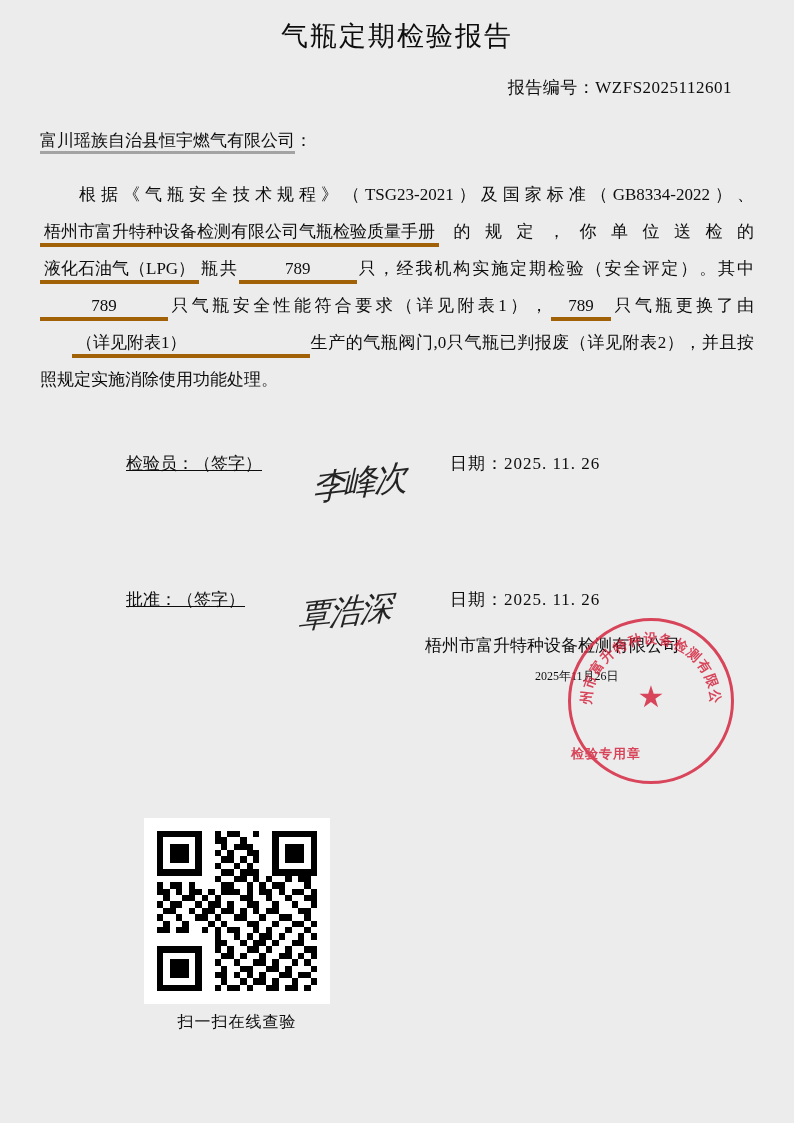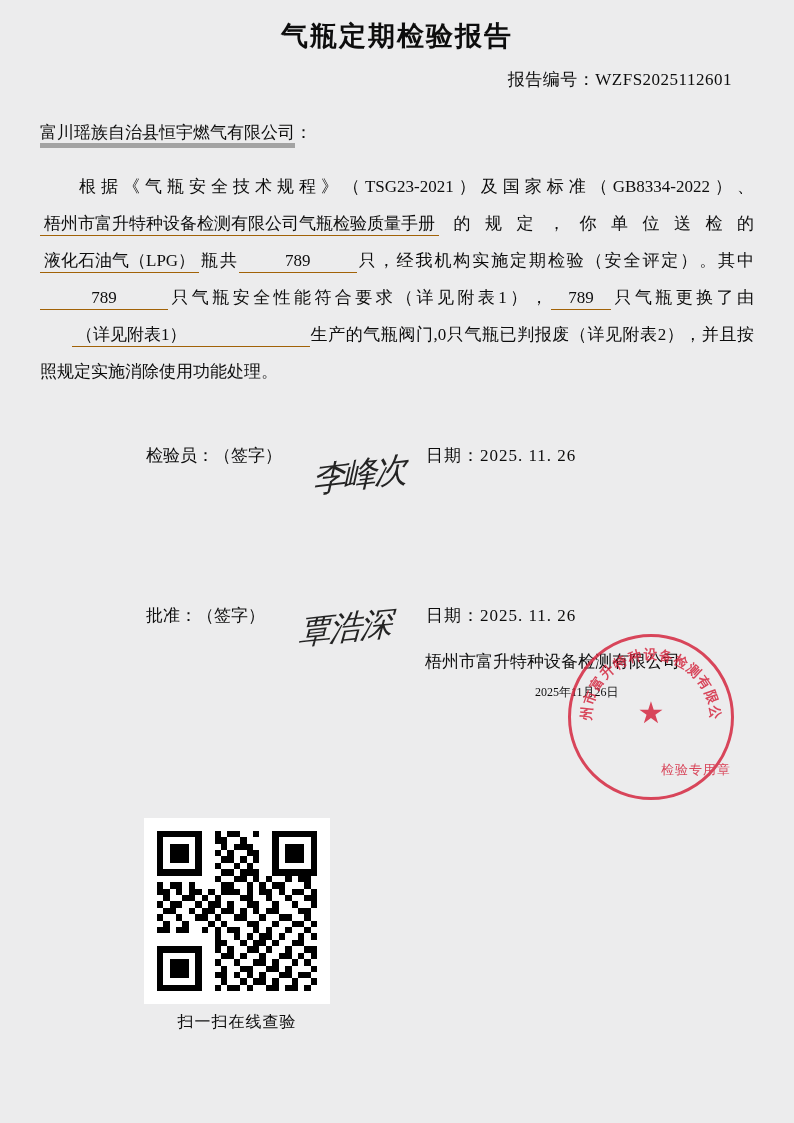--- a/index.html
+++ b/index.html
@@ -18,85 +18,86 @@
   .page {
     position: relative;
     width: 794px;
     height: 1123px;
     box-sizing: border-box;
     padding: 0 40px;
   }
   .doc-title {
     text-align: center;
     font-size: 27px;
-    font-weight: bold;
+    font-weight: normal;
     letter-spacing: 2px;
     margin-top: 18px;
     font-family: "Liberation Sans", "DejaVu Sans", sans-serif;
   }
   .report-no {
     text-align: right;
     font-size: 17px;
-    margin-top: 14px;
+    margin-top: 22px;
     padding-right: 22px;
     letter-spacing: 0.5px;
   }
   .addressee {
     font-size: 17px;
     margin-top: 30px;
     margin-left: 0px;
     display: inline-block;
   }
   .addressee .u {
-    border-bottom: 5px solid #a3a3a3;
+    border-bottom: 3px solid #a3a3a3;
     padding-bottom: 1px;
   }
   .body-text {
     font-size: 17px;
     line-height: 37px;
     margin-top: 24px;
     text-align: justify;
   }
   .indent {
     display: inline-block;
     width: 34px;
   }
   .fill {
-    border-bottom: 1px solid #a16207;
+    border-bottom: 4px solid #a16207;
     display: inline-block;
     text-align: center;
     padding: 0 4px;
     line-height: 22px;
   }
   .f-manual { min-width: 330px; }
   .f-gas { min-width: 150px; }
   .f-count { min-width: 110px; }
   .f-count2 { min-width: 120px; }
   .f-count3 { min-width: 52px; }
   .f-valve { min-width: 230px; text-align: left; margin-left: 32px; }
   .sig-block {
     margin-top: 54px;
     font-size: 17px;
     position: relative;
     height: 120px;
   }
   .sig-block2 {
-    margin-top: 40px;
+    margin-top: 16px;
     font-size: 17px;
     position: relative;
     height: 120px;
   }
   .sig-label {
     position: absolute;
-    left: 106px;
+    left: 86px;
     top: 0;
+    text-decoration: underline;
   }
   .sig-date {
     position: absolute;
-    left: 386px;
+    left: 410px;
     top: 0;
     letter-spacing: 1px;
     font-family: Liberation Serif, serif;
   }
   .handwrite {
     position: absolute;
     left: 272px;
     top: 8px;
     font-family: "DejaVu Serif", serif;
     font-size: 34px;
@@ -149,25 +150,25 @@
     transform: translate(-50%, -62%);
     font-size: 30px;
     line-height: 1;
     color: #d4213a;
   }
   .stamp .bottom-text {
     position: absolute;
     left: 0;
     right: 0;
     bottom: 18px;
-    text-align: right;
+    text-align: left;
     font-size: 13px;
     letter-spacing: 1px;
     font-family: "Liberation Sans", "DejaVu Sans", sans-serif;
-    font-weight: normal;
+    font-weight: bold;
   }
   .stamp .arc {
     position: absolute;
     left: 0;
     top: 0;
     width: 100%;
     height: 100%;
   }
   .stamp .arc text {
     font-size: 13.5px;

